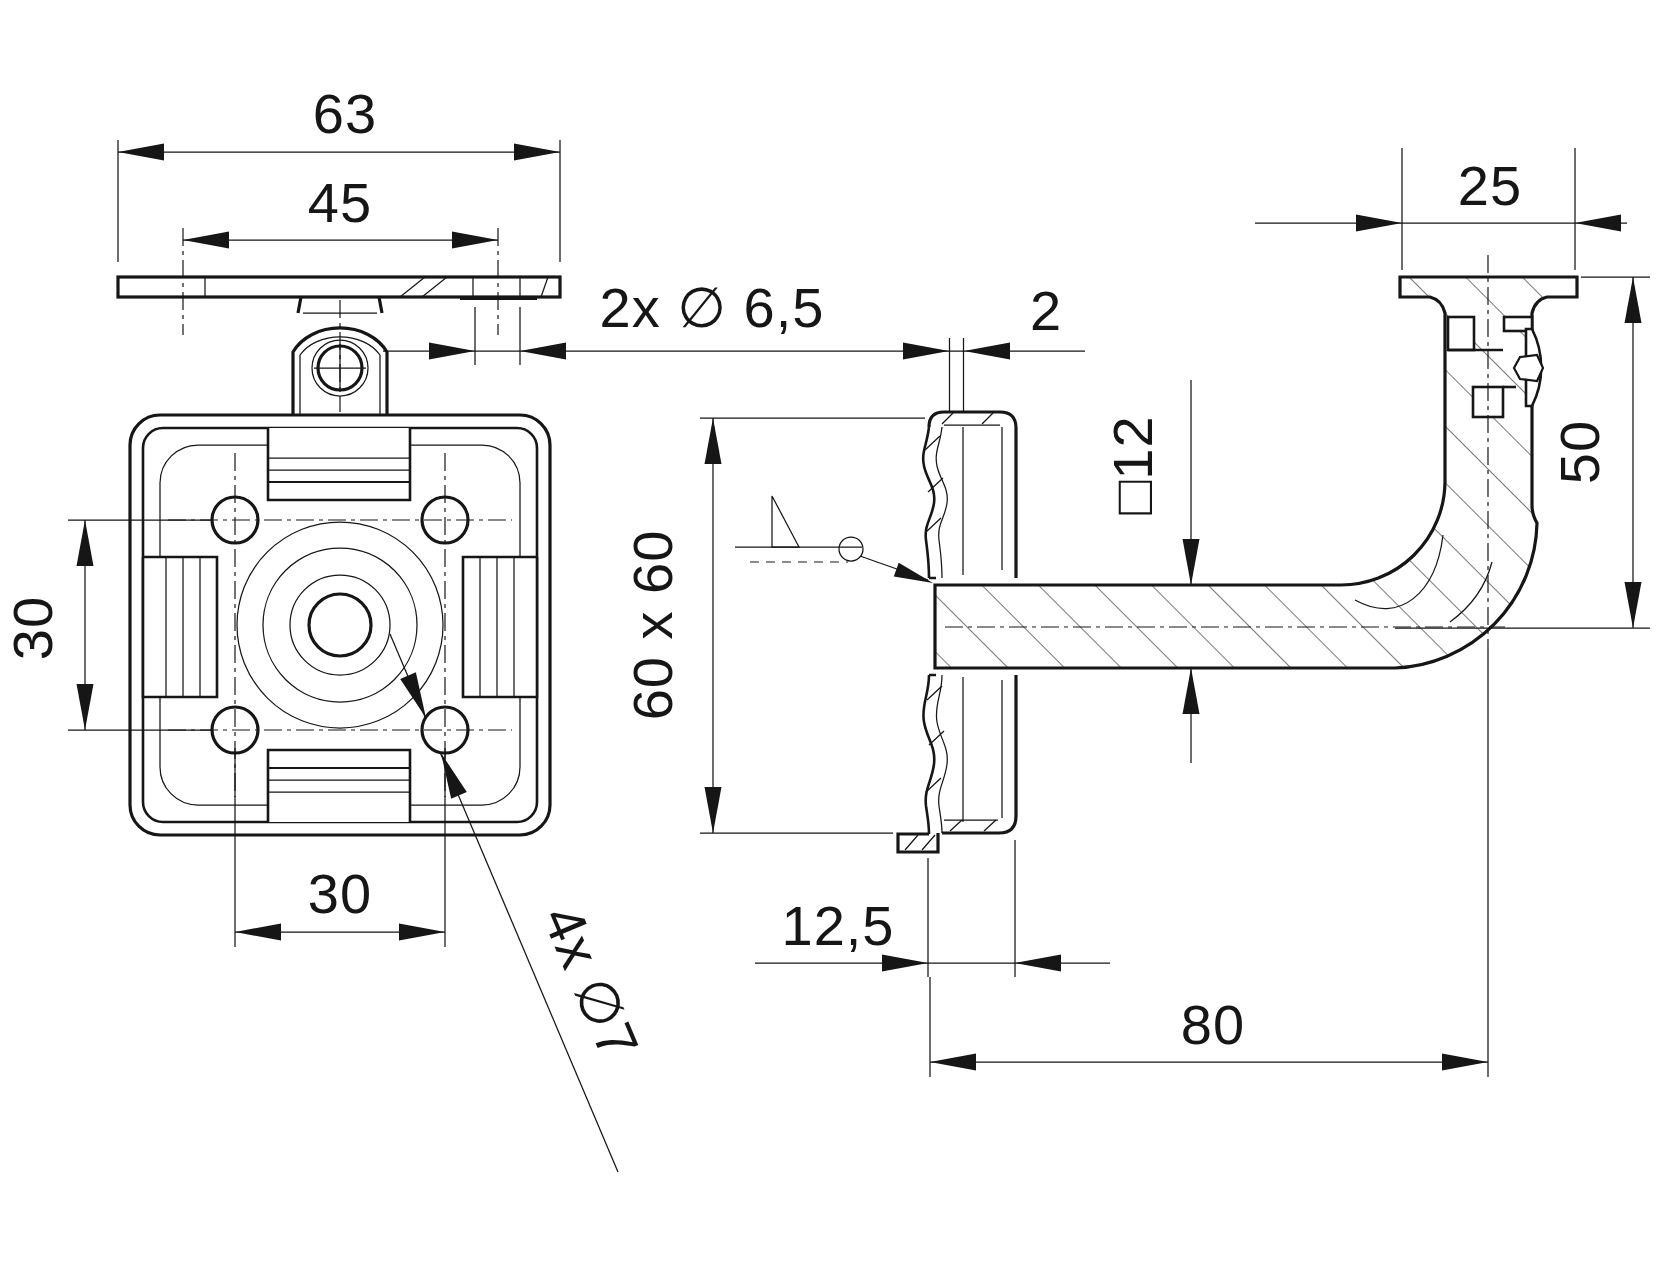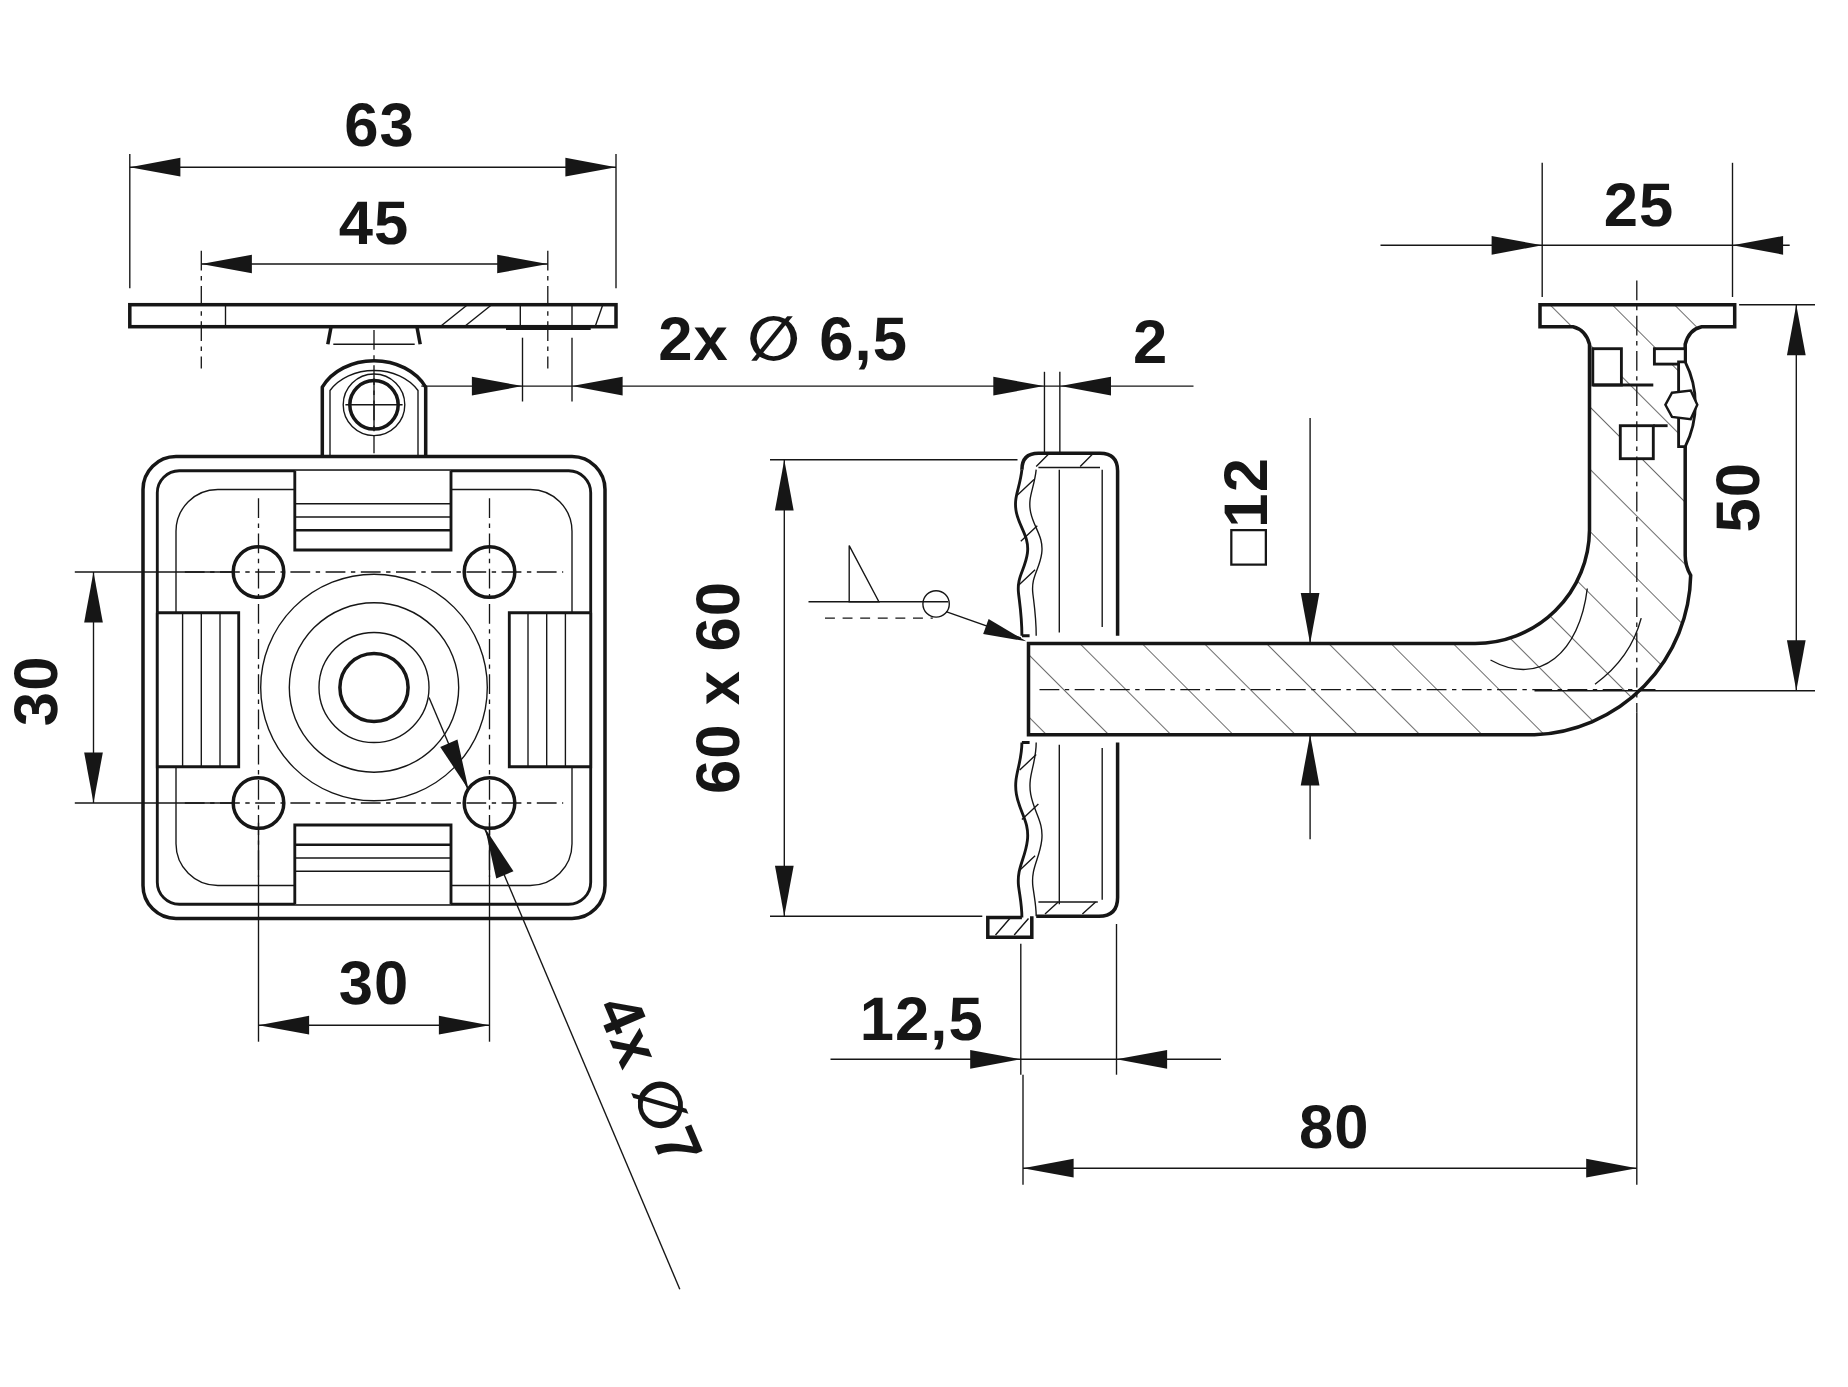--- a/index.html
+++ b/index.html
@@ -1,16 +1,16 @@
 <!DOCTYPE html>
 <html><head>
 <meta charset="utf-8">
 <style>
   html,body { margin:0; padding:0; background:#ffffff; }
-  .stage { position:relative; width:1680px; height:1261px; background:#ffffff; overflow:hidden;font-weight:bold; }
+  .stage { position:relative; width:1680px; height:1261px; background:#ffffff; overflow:hidden; }
   svg { display:block; }
   .dim-text {
     font-family:"Liberation Sans","DejaVu Sans",sans-serif;
     font-size:56px; fill:#161616; letter-spacing:1px;
   }
   .thin  { stroke:#161616; stroke-width:1.25; fill:none; }
   .med   { stroke:#161616; stroke-width:2.2;  fill:none; }
   .bold  { stroke:#161616; stroke-width:3.2;  fill:none; }
   .bold2 { stroke:#161616; stroke-width:2.6;  fill:none; }
   .dash  { stroke:#161616; stroke-width:1.2; fill:none; stroke-dasharray:18 5 4 5; }

